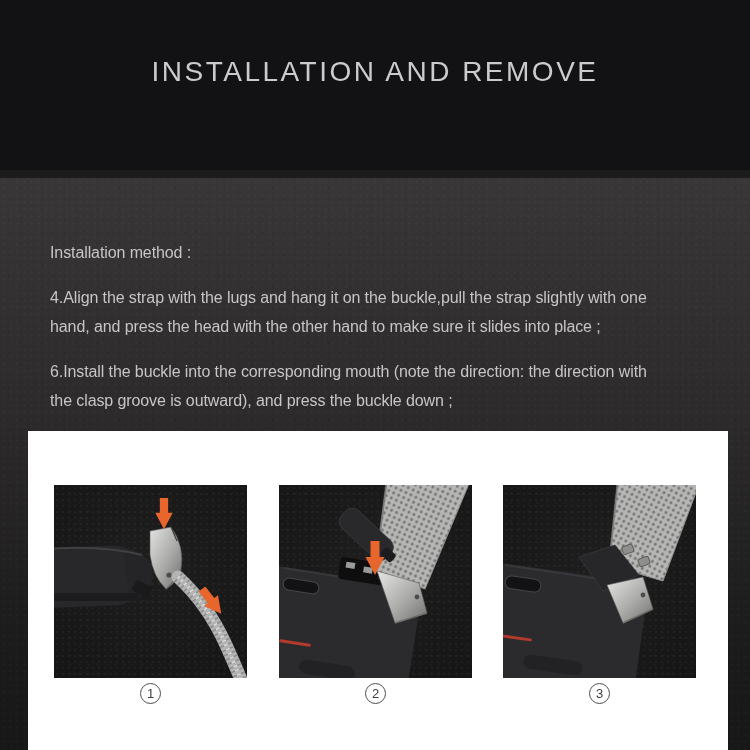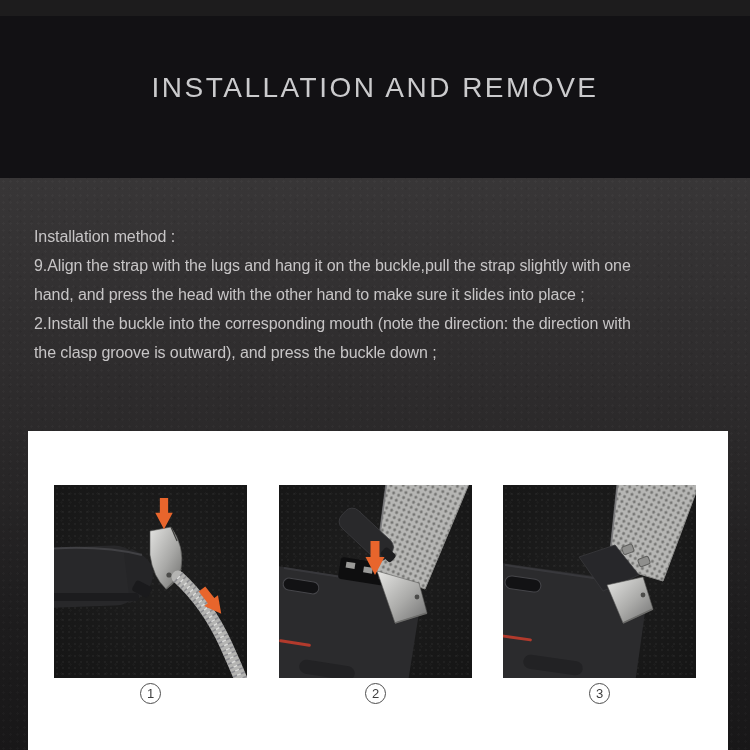--- a/index.html
+++ b/index.html
@@ -1,20 +1,20 @@
 <!DOCTYPE html>
 <html><head>
 <meta charset="utf-8">
 <style>
   html,body{margin:0;padding:0;}
   body{width:750px;height:750px;overflow:hidden;background:#000;font-family:"Liberation Sans",sans-serif;}
   .canvas{position:relative;width:750px;height:750px;overflow:hidden;background:#1d1c1d;}
 
   
-  .banner{position:absolute;left:0;top:16px;width:750px;height:170px;background:#121114;}
+  .banner{position:absolute;left:0;top:0;width:750px;height:170px;background:#121114;}
   .banner h1{
     margin:0;position:absolute;left:0;top:56px;width:100%;
     text-align:center;font-size:28px;font-weight:400;letter-spacing:2.5px;
     color:#cbcbcd;
   }
 
   
   .body-bg{
     position:absolute;left:0;top:178px;width:750px;height:572px;
     background-image:
@@ -22,21 +22,21 @@
       radial-gradient(rgba(0,0,0,0.06) 1px, transparent 1.3px),
       linear-gradient(#383637 0%, #2c2a2b 42%, #1d1c1d 78%, #181718 100%);
     background-size:7px 7px, 11px 11px, 100% 100%;
     background-position:0 0, 4px 5px, 0 0;
   }
 
   .instructions{
     position:absolute;left:34px;top:222px;width:700px;
     color:#c7c5c6;font-size:16px;line-height:29px;letter-spacing:-0.1px;
   }
-  .instructions p{margin:0;white-space:pre-line;}
+  .instructions p{margin:16px;white-space:pre-line;}
 
   
   .card{position:absolute;left:28px;top:431px;width:700px;height:319px;background:#ffffff;}
 
   .step{position:absolute;top:54px;width:193px;}
   .step-1{left:26px;} .step-2{left:251px;} .step-3{left:475px;}
 
   .photo{
     width:193px;height:193px;position:relative;overflow:hidden;
     background-color:#161616;
@@ -62,23 +62,23 @@
 <div class="canvas">
 
   <header class="banner">
     <h1>INSTALLATION AND REMOVE</h1>
   </header>
 
   <div class="body-bg"></div>
 
   <section class="instructions">
     <p>Installation method :</p>
-    <p>9.Align the strap with the lugs and hang it on the buckle,pull the strap slightly with one
+    <p>4.Align the strap with the lugs and hang it on the buckle,pull the strap slightly with one
 hand, and press the head with the other hand to make sure it slides into place ;</p>
-    <p>2.Install the buckle into the corresponding mouth (note the direction: the direction with
+    <p>6.Install the buckle into the corresponding mouth (note the direction: the direction with
 the clasp groove is outward), and press the buckle down ;</p>
   </section>
 
   <section class="card">
 
     <figure class="step step-1" style="margin:0">
       <div class="photo">
         <svg width="193" height="193" viewBox="0 0 193 193">
           <defs>
             <linearGradient id="silver1" x1="0" y1="0" x2="1" y2="1">

